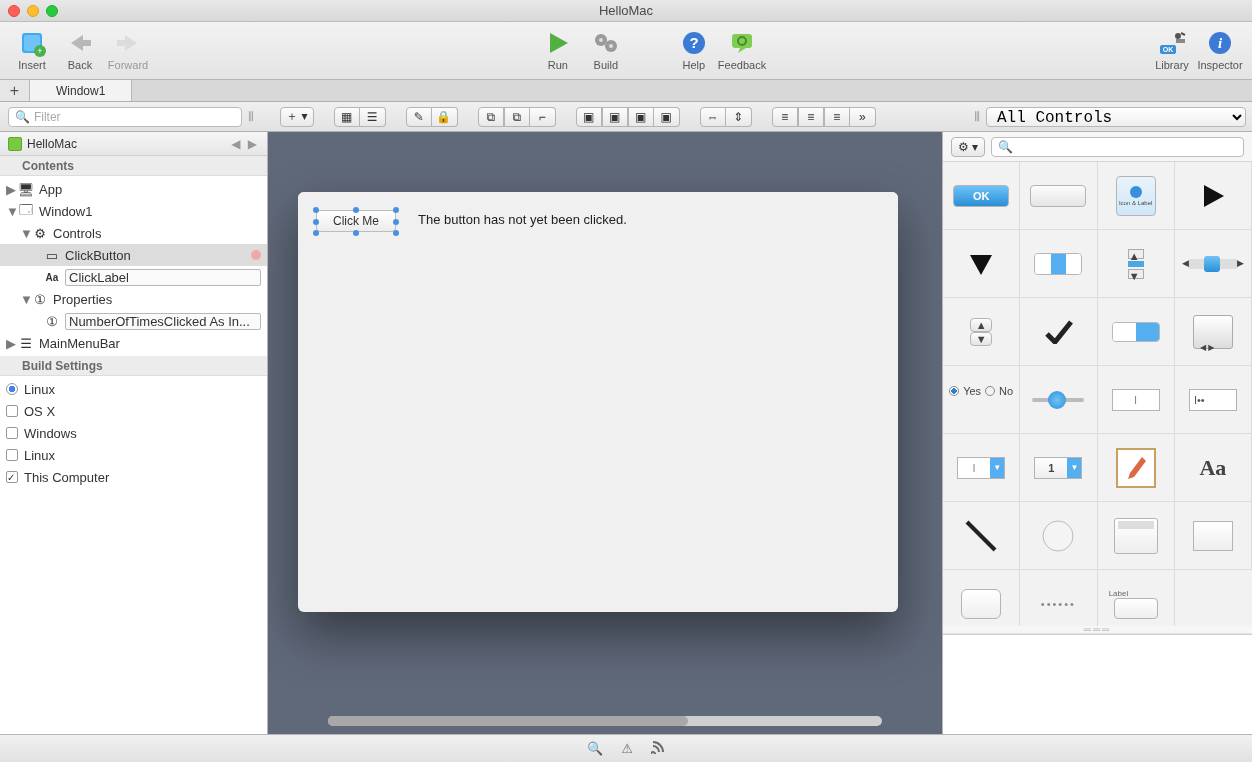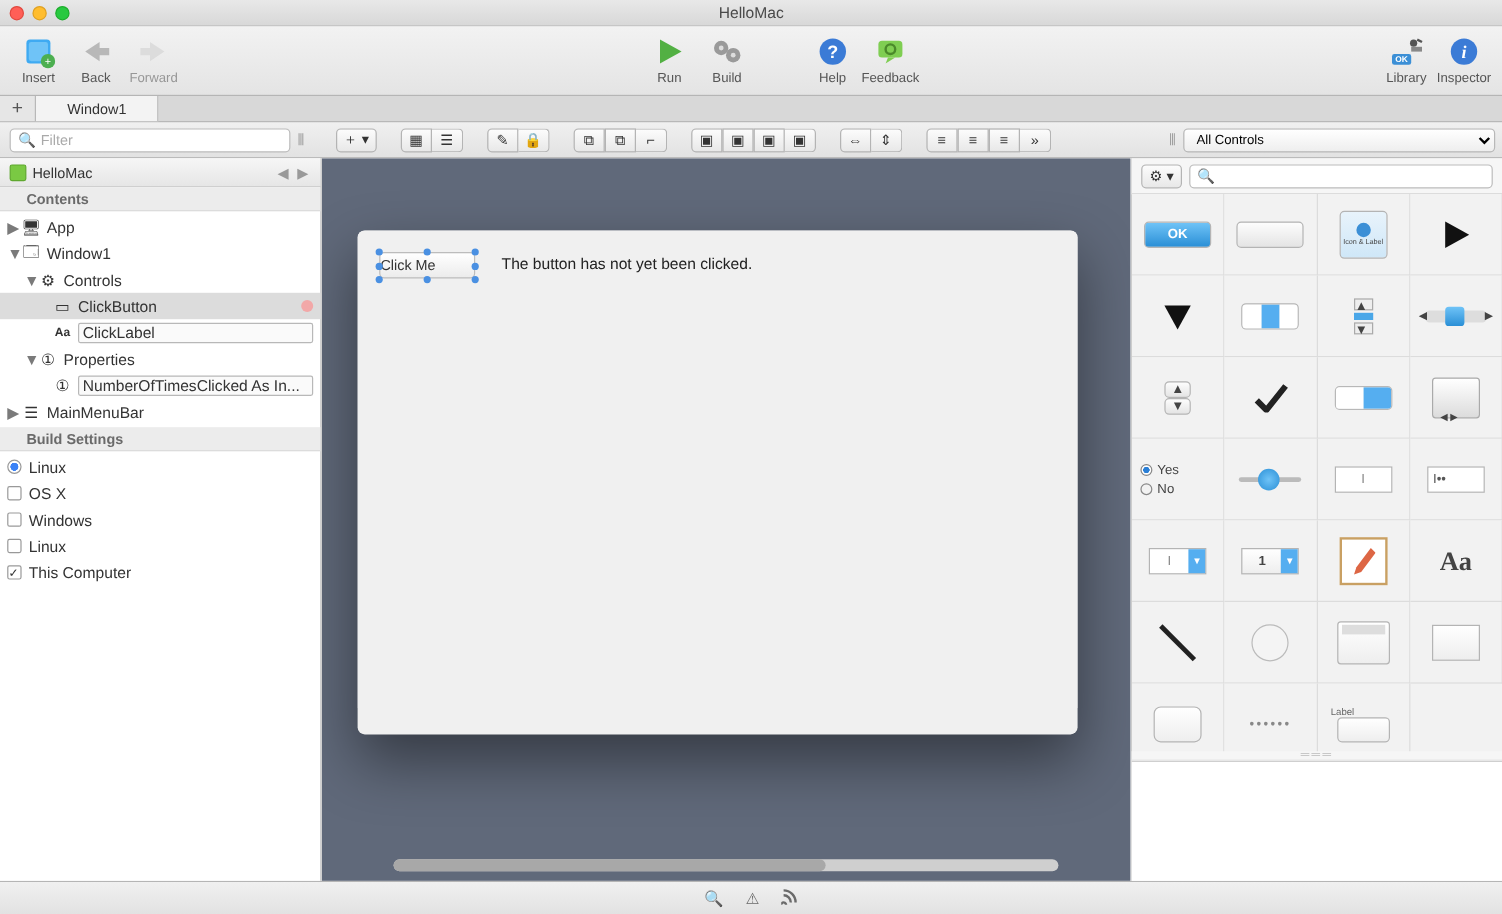--- a/index.html
+++ b/index.html
@@ -52,30 +52,30 @@
 .chk.on::after{content:"✓";font-size:10px;position:relative;top:-3px;left:0;}
 .radio{width:12px;height:12px;border:1px solid #999;border-radius:50%;display:inline-block;}
 .radio.on{background:radial-gradient(circle,#3b82f6 45%,#fff 50%);}
 
 
 .canvas{flex:1;background:#60697a;position:relative;overflow:hidden;}
 .design-window{position:absolute;left:30px;top:60px;width:600px;height:420px;box-shadow:0 22px 50px rgba(0,0,0,.45);border-radius:6px;overflow:hidden;background:#f0f0f0;}
 .dw-title{height:22px;background:linear-gradient(#ededed,#dcdcdc);display:flex;align-items:center;padding:0 8px;border-bottom:1px solid #c8c8c8;}
 .dw-title .t{flex:1;text-align:center;color:#555;font-size:12px;}
 .dw-body{position:relative;height:calc(100% - 22px);background:#f0f0f0;}
-.clickbtn{position:absolute;left:18px;top:18px;width:80px;height:22px;border:1px solid #bcbcbc;border-radius:4px;background:linear-gradient(#ffffff,#ececec);font-size:12px;display:flex;align-items:center;}
+.clickbtn{position:absolute;left:18px;top:18px;width:80px;height:22px;border:1px solid #bcbcbc;border-radius:4px;background:linear-gradient(#ffffff,#ececec);font-size:12px;display:flex;align-items:center;justify-content:center;}
 .sel-handle{position:absolute;width:6px;height:6px;background:#4a90e2;border-radius:50%;}
 .lbl{position:absolute;left:120px;top:20px;font-size:13px;color:#222;}
 .hscroll{position:absolute;bottom:8px;left:60px;right:60px;height:10px;background:#cfcfcf;border-radius:5px;}
 .hscroll .thumb{position:absolute;left:0;top:0;bottom:0;width:65%;background:#a8a8a8;border-radius:5px;}
 
 
 .library{width:310px;background:#f2f2f2;border-left:1px solid #b5b5b5;display:flex;flex-direction:column;}
 .lib-sel{height:30px;display:flex;align-items:center;padding:0 8px;border-bottom:1px solid #cfcfcf;}
-.lib-sel select{flex:1;height:20px;border:1px solid #b8b8b8;border-radius:4px;background:linear-gradient(#fff,#eee);font-size:11px;padding:0 6px;}
+.lib-sel select{flex:1;height:20px;border:1px solid #b8b8b8;border-radius:4px;background:linear-gradient(#fff,#eee);font-size:16px;padding:0 6px;font-family:Liberation Mono, monospace;}
 .lib-tool{height:30px;display:flex;align-items:center;padding:0 8px;gap:6px;border-bottom:1px solid #d5d5d5;background:#f6f6f6;}
 .lib-grid{flex:1;overflow:auto;background:#f2f2f2;}
 .grid{display:grid;grid-template-columns:repeat(4,1fr);}
 .cell{height:68px;border-right:1px solid #dcdcdc;border-bottom:1px solid #dcdcdc;display:flex;align-items:center;justify-content:center;background:#f2f2f2;cursor:grab;}
 .cell .sw{width:62px;height:30px;display:flex;align-items:center;justify-content:center;font-size:11px;color:#444;}
 .btn3d{border:1px solid #b4b4b4;border-radius:4px;background:linear-gradient(#fdfdfd,#e4e4e4);width:56px;height:22px;display:flex;align-items:center;justify-content:center;}
 .lib-desc{height:100px;border-top:1px solid #cfcfcf;background:#fff;}
 .grip{height:8px;display:flex;align-items:center;justify-content:center;color:#bbb;font-size:10px;letter-spacing:2px;background:#f6f6f6;border-bottom:1px solid #e4e4e4;}
 
 
@@ -427,21 +427,21 @@
           </div>
 
         <div class="cell">
             <div class="sw">
               <div style="width:40px;height:34px;border:1px solid #aaa;background:linear-gradient(#fff,#dcdcdc);border-radius:3px;position:relative">
                 <div style="position:absolute;bottom:-4px;left:6px;font-size:8px">◀ ▶</div>
               </div>
             </div>
           </div>
         <div class="cell">
-            <div class="sw" style="flex-direction:column;gap:4px;align-items:flex-start">
+            <div class="sw" style="gap:4px;align-items:flex-start">
               <div style="display:flex;align-items:center;gap:4px">
                 <span style="width:10px;height:10px;border-radius:50%;background:radial-gradient(circle,#2a7fd6 45%,#fff 50%);border:1px solid #888"></span>
                 <span>Yes</span>
               </div>
               <div style="display:flex;align-items:center;gap:4px">
                 <span style="width:10px;height:10px;border-radius:50%;border:1px solid #888"></span>
                 <span>No</span>
               </div>
             </div>
           </div>

